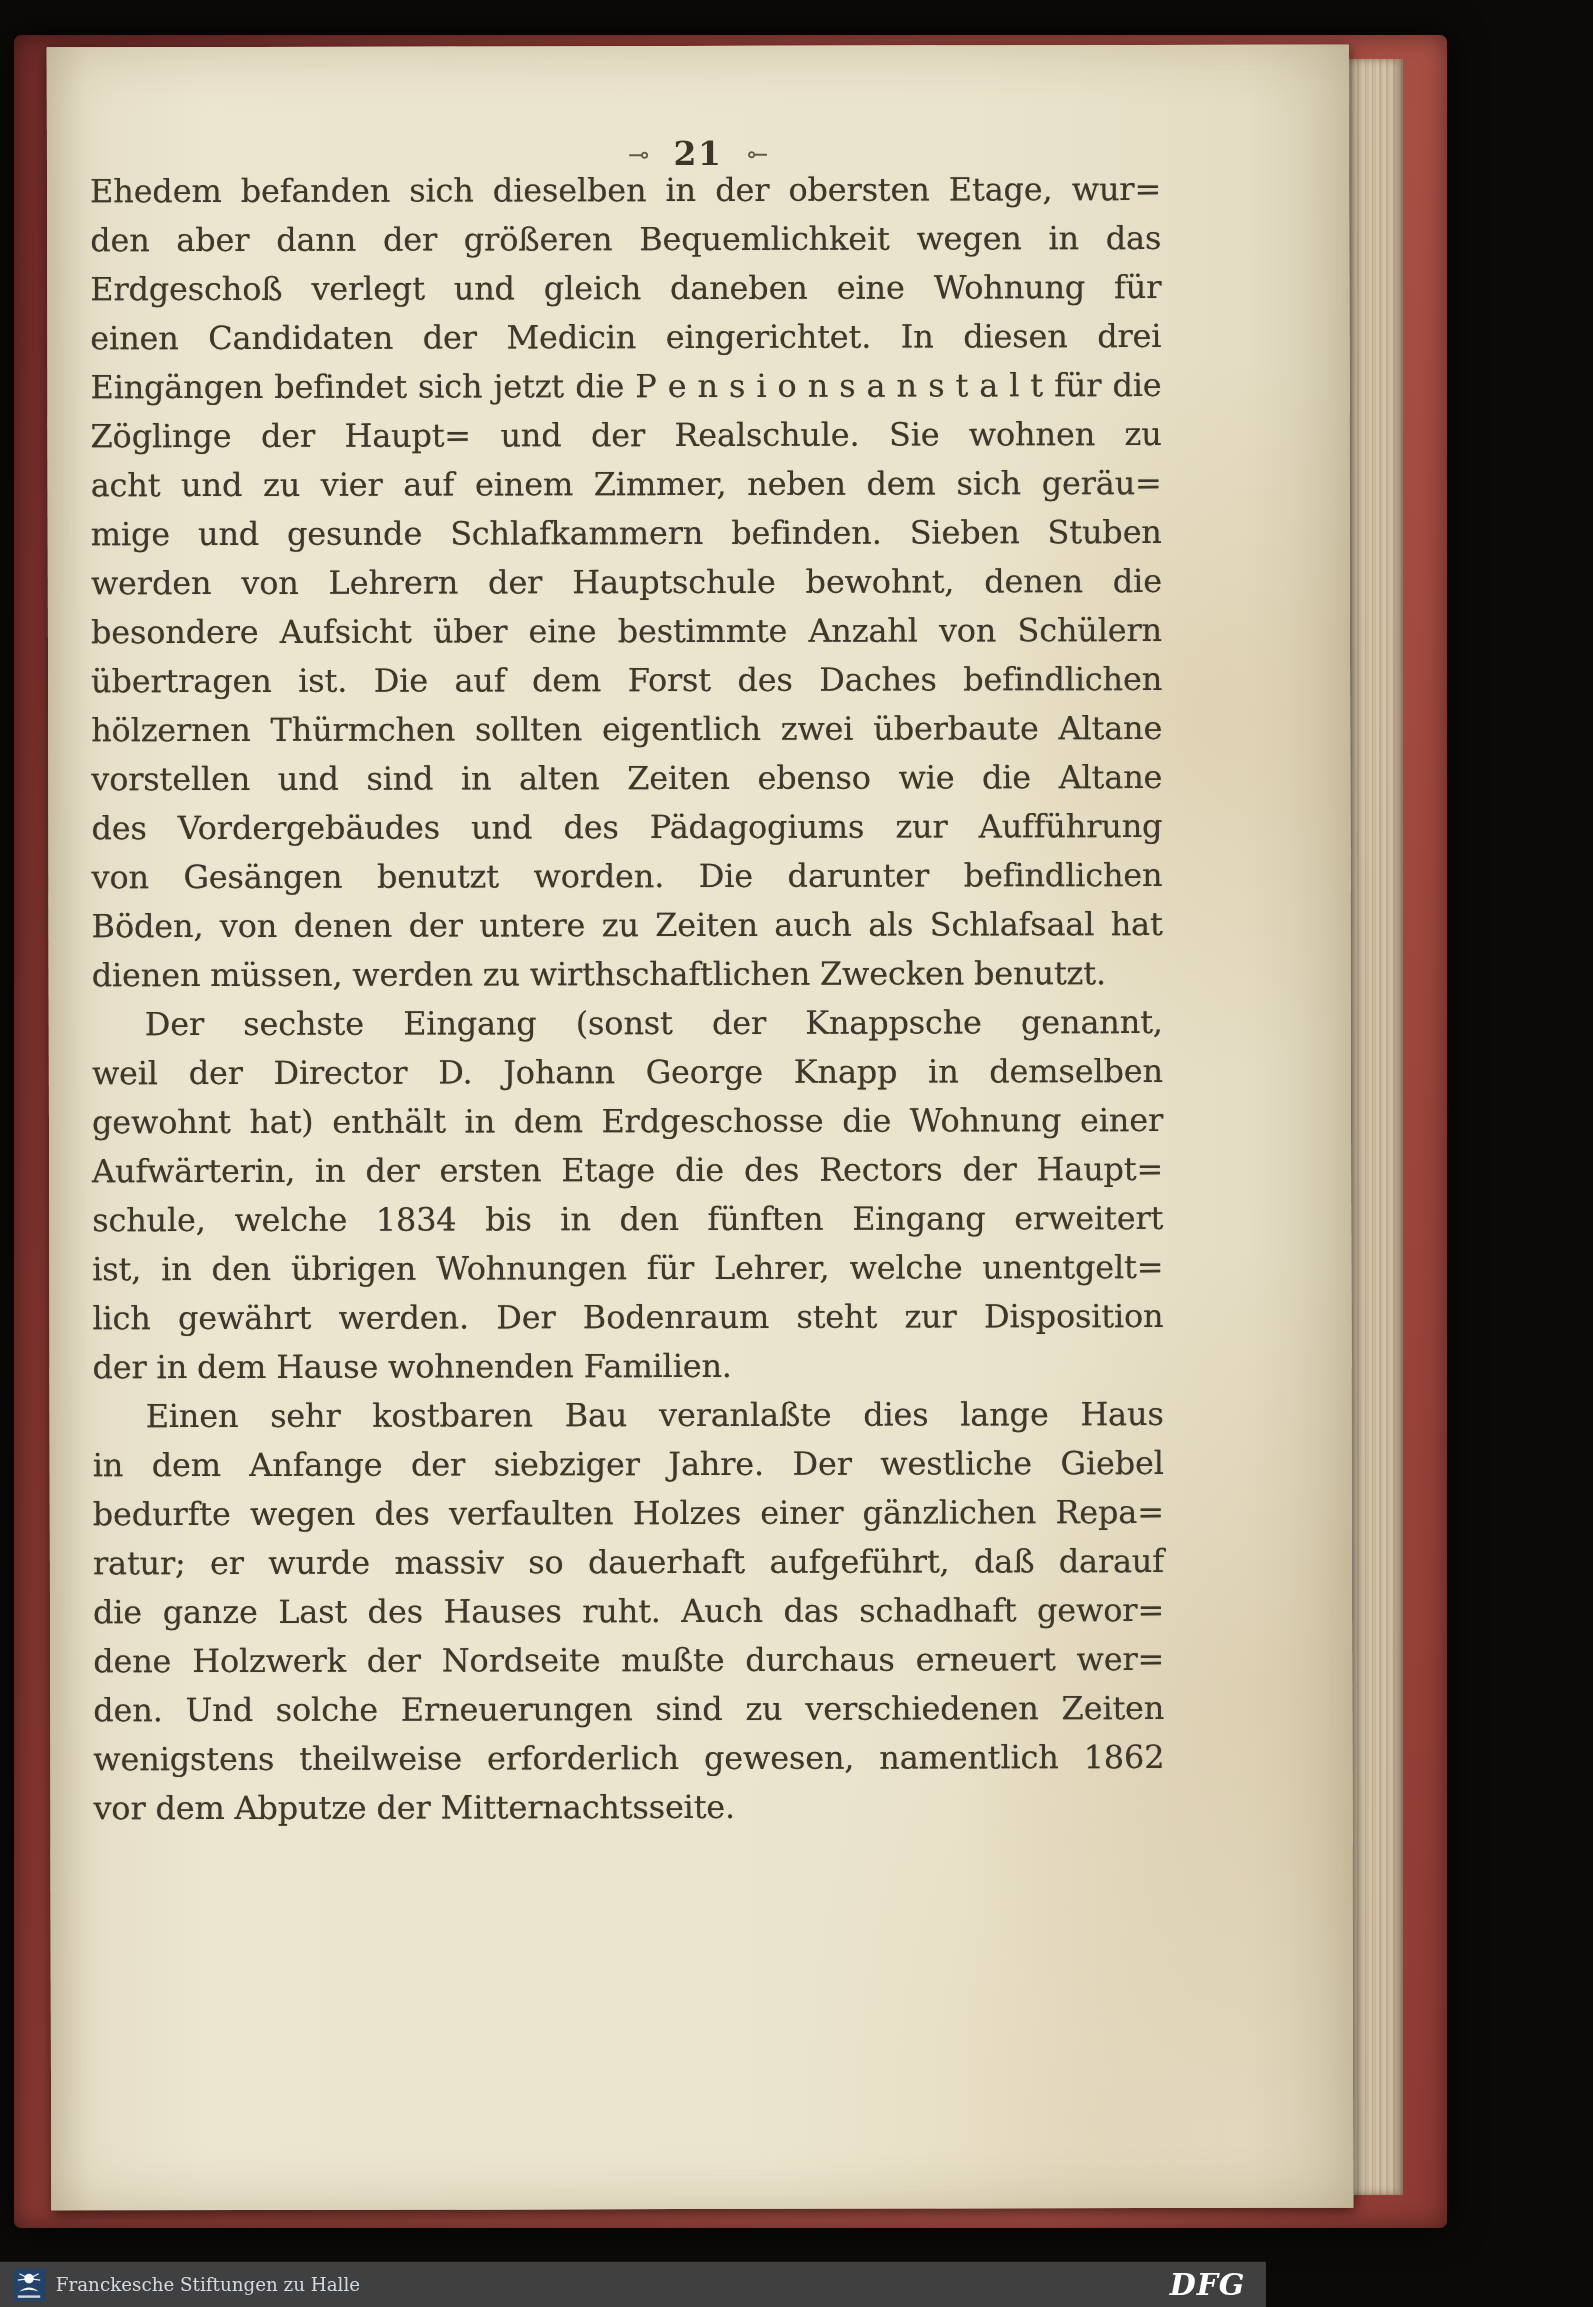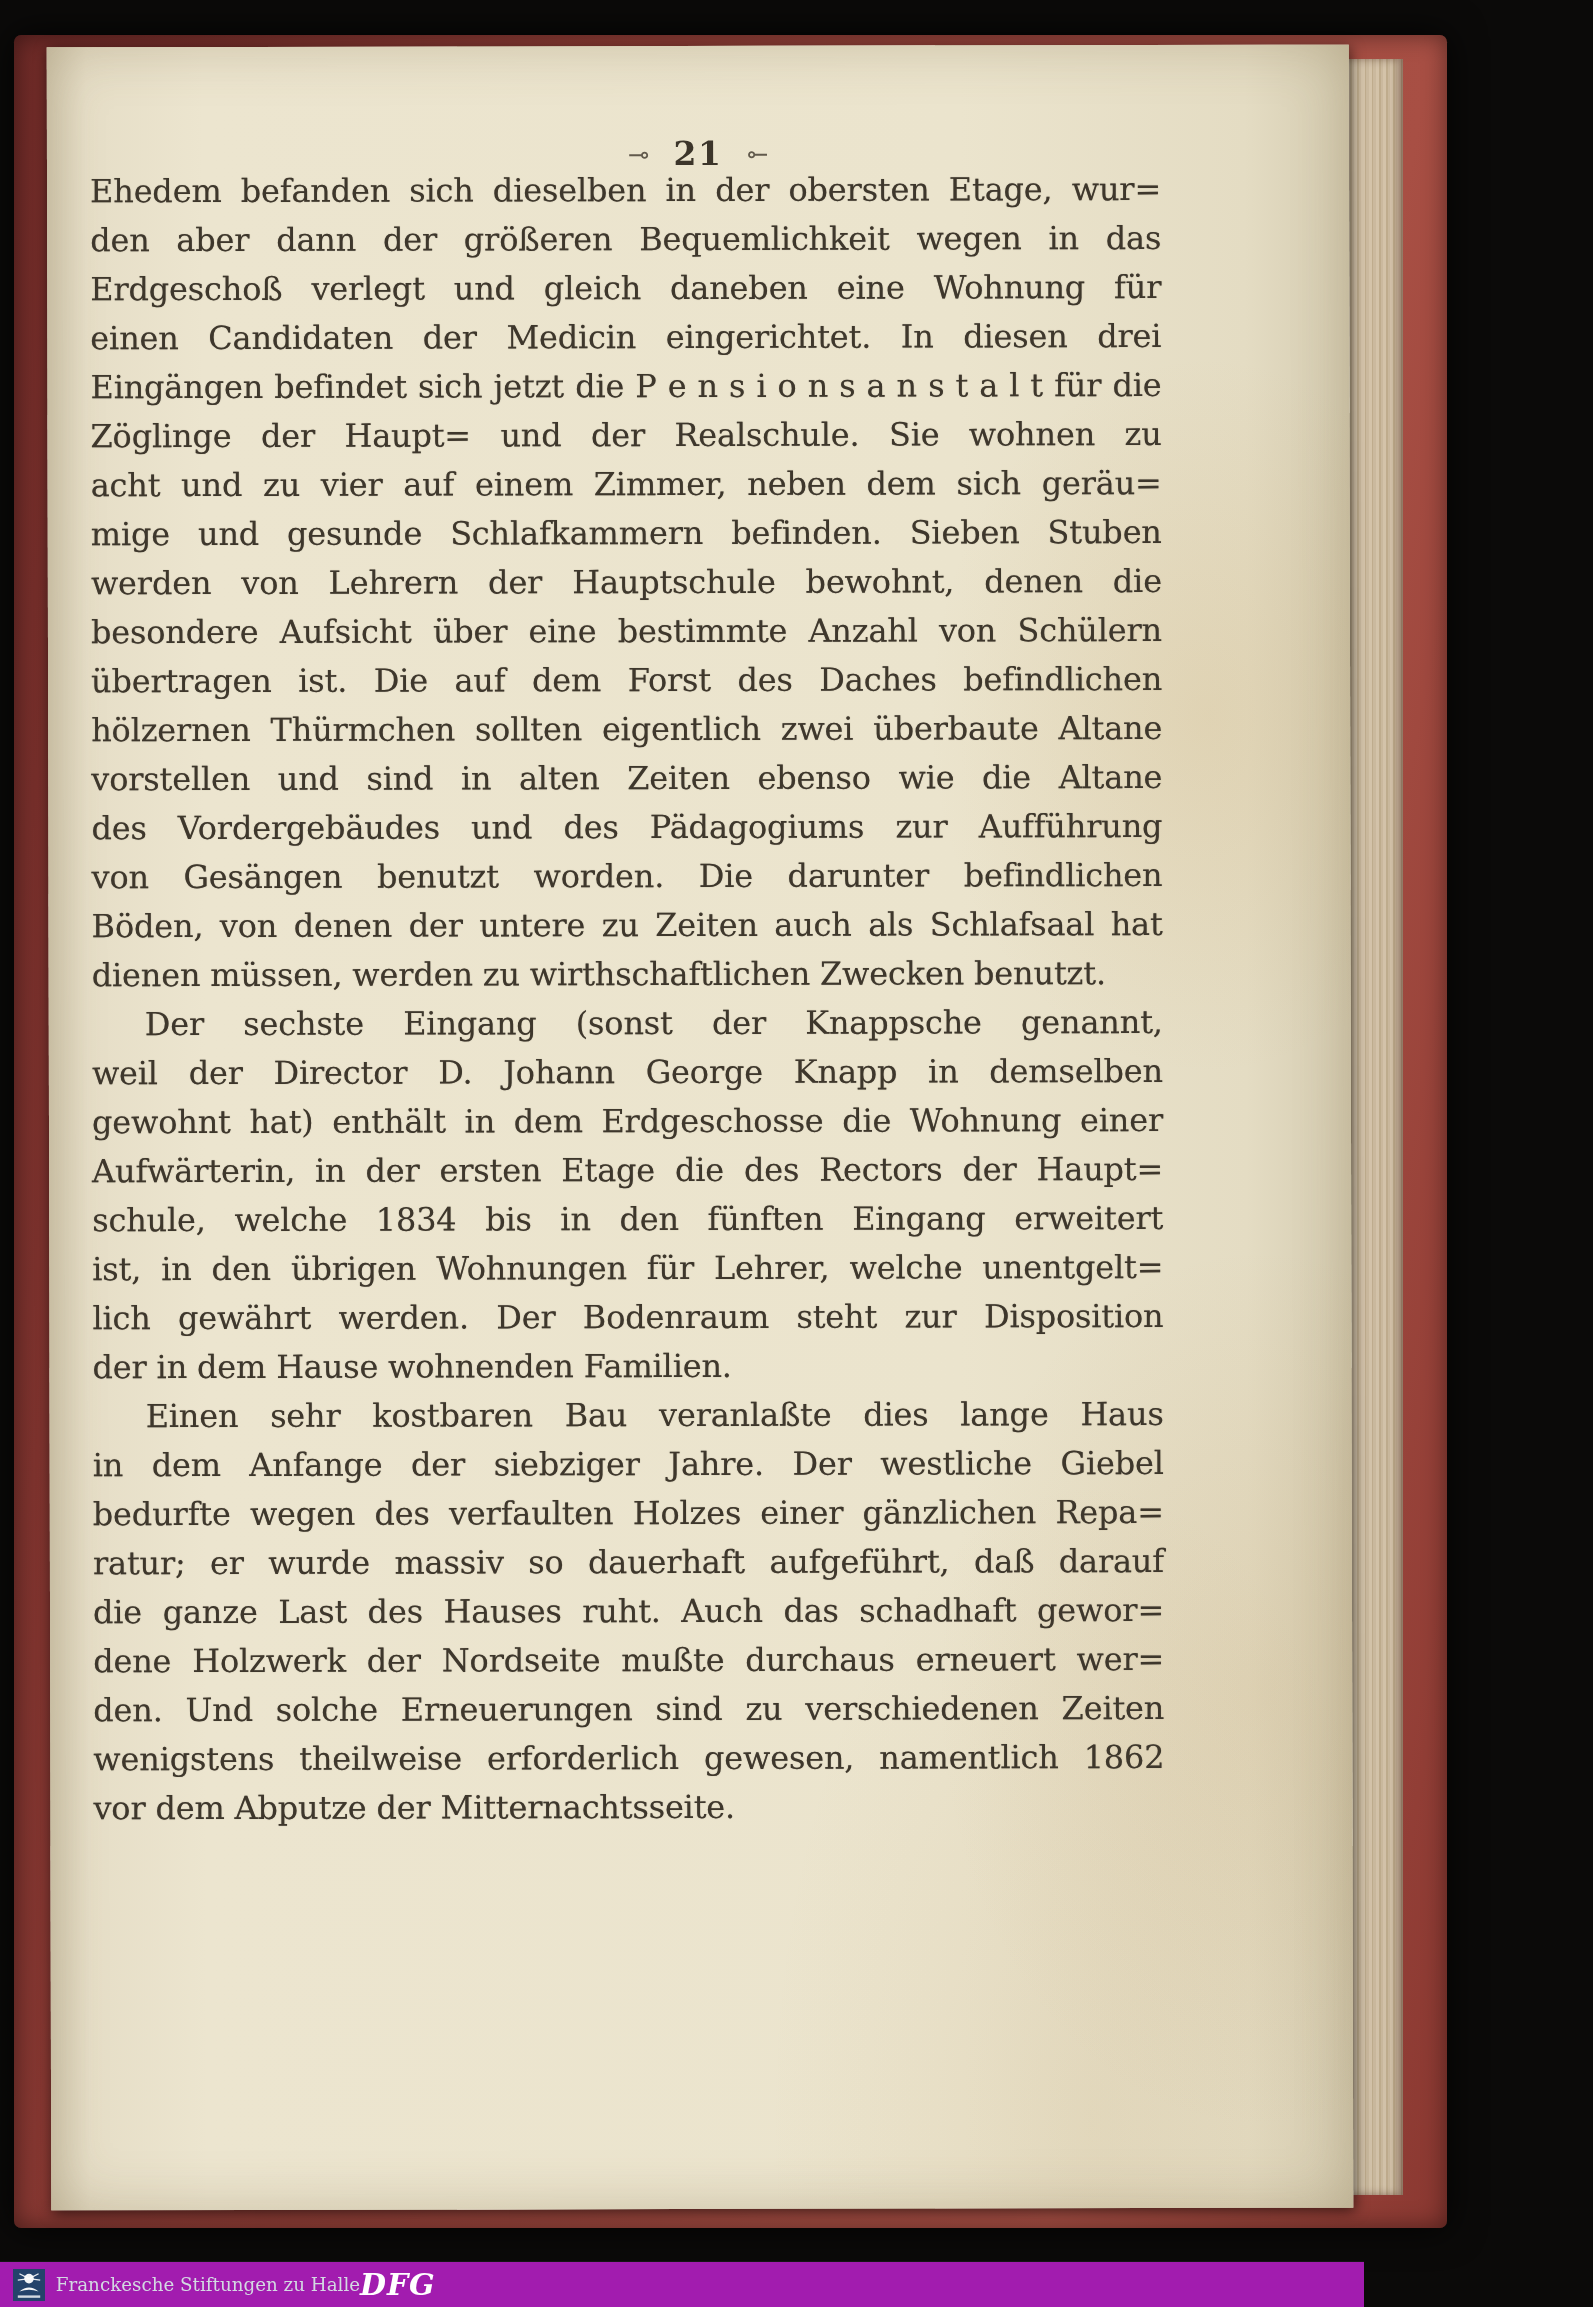--- a/index.html
+++ b/index.html
@@ -50,23 +50,23 @@
     color:#3e372c;
     font-size:32px;line-height:49px;letter-spacing:-0.2px;
     text-shadow:0 0 0.8px rgba(62,55,44,.55);
   }
   .paragraph{margin:0;}
   .line{text-align:justify;text-align-last:justify;}
   .line.last{text-align-last:left;}
   .line.indent{padding-left:53px;}
   
   .footer{
-    position:absolute;left:0;bottom:0;width:1364px;height:46px;
-    background:#a21caf;
-    display:flex;align-items:center;
+    position:absolute;left:0;bottom:0;width:1266px;height:46px;
+    background:#404040;
+    display:flex;align-items:center;justify-content:space-between;
     padding:0 12.8px;box-sizing:border-box;
     border-top:0.8px solid #141414;
   }
   .footer-left{display:flex;align-items:center;gap:11px;}
   .logo-fs{width:32px;height:32px;flex:0 0 auto;}
   .footer-label{
     color:#d3d9e2;font-size:18.3px;font-family:"DejaVu Serif",serif;
   }
   .dfg{
     color:#ffffff;font-size:30px;font-weight:bold;font-style:italic;

